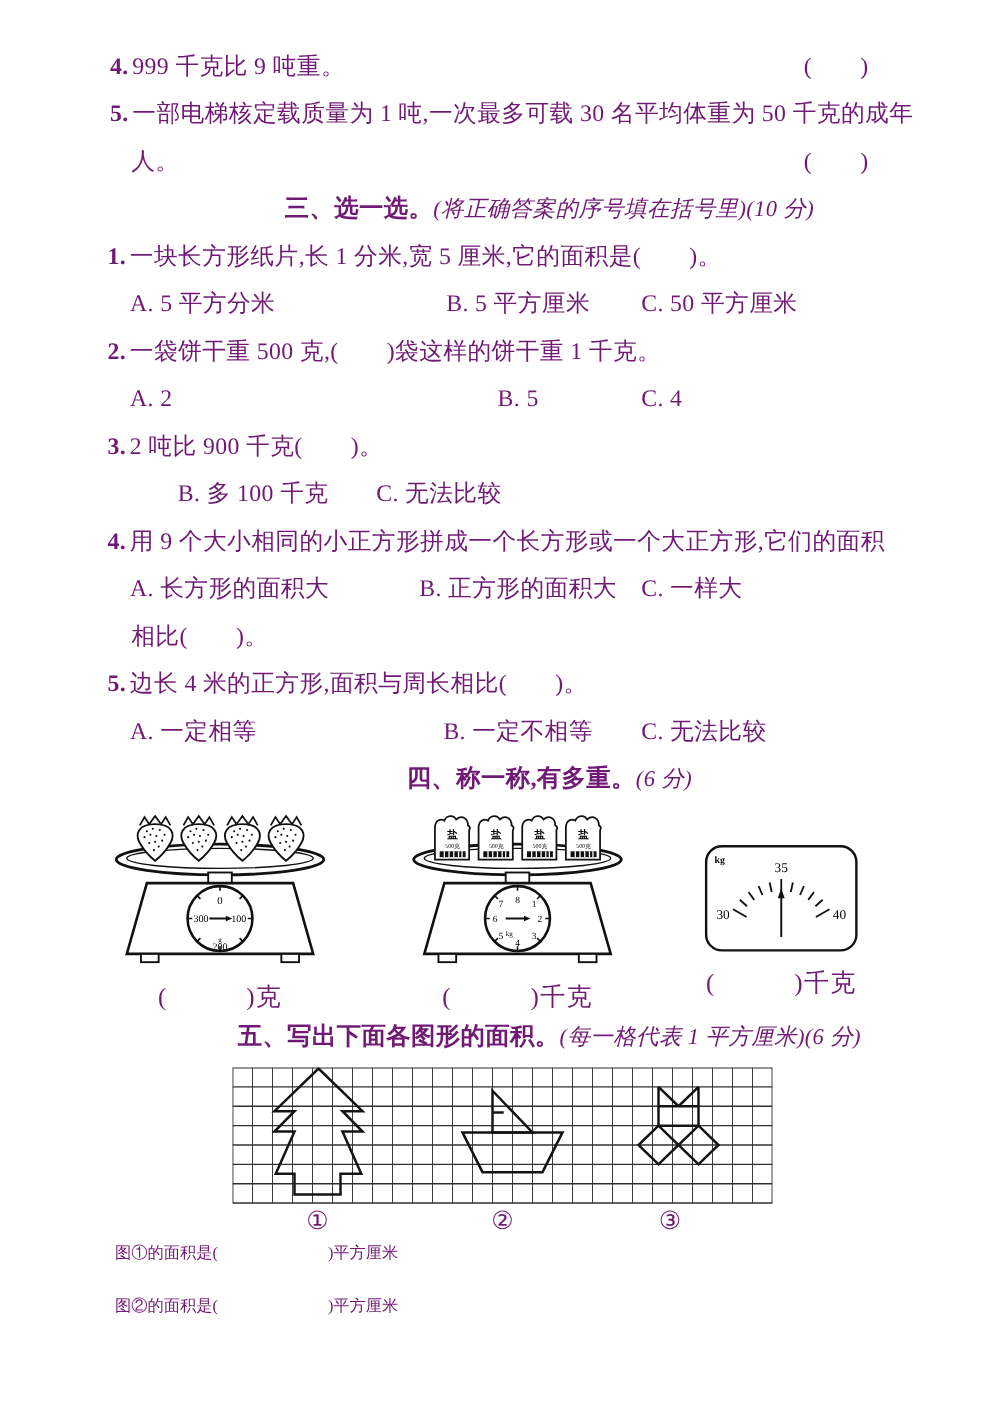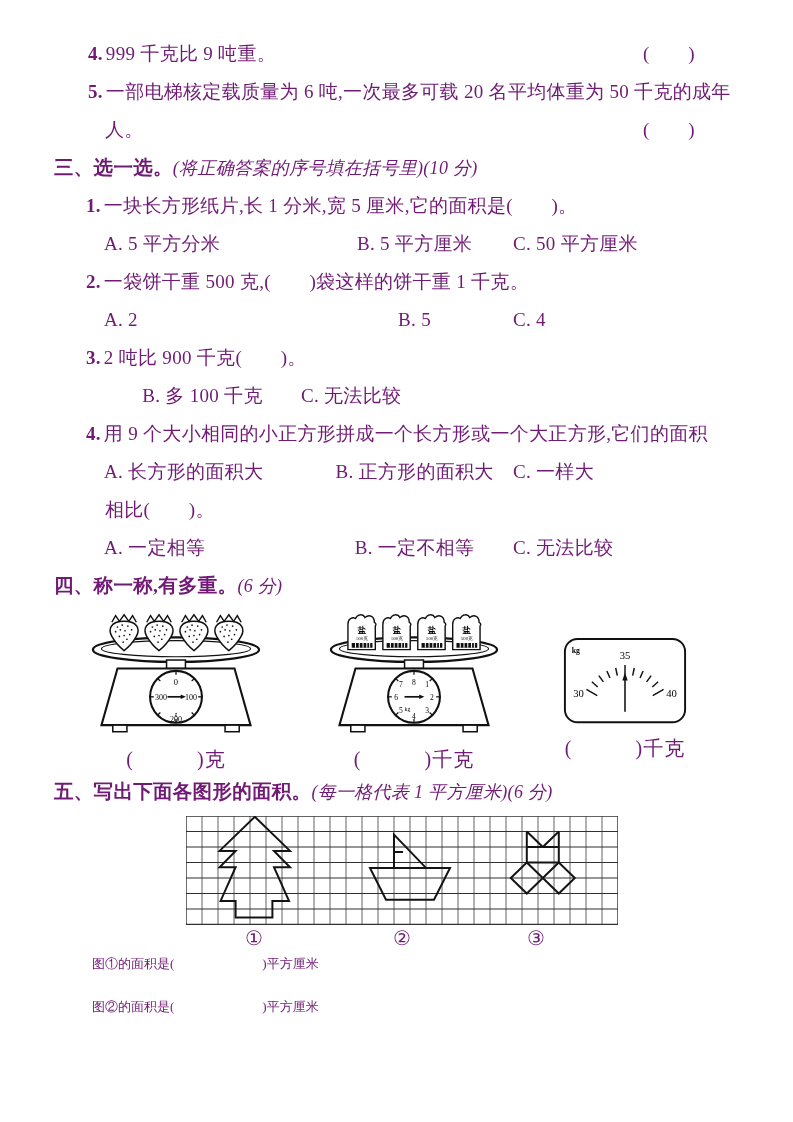--- a/index.html
+++ b/index.html
@@ -3,21 +3,21 @@
 <meta charset="utf-8">
 <style>
   html,body{margin:0;padding:0;background:#ffffff;}
   .page{position:relative;width:793px;height:1122px;background:#fff;overflow:hidden;
         font-family:"Liberation Serif","DejaVu Serif",serif;color:#701a75;}
   .content{padding-top:40px;}
   .tline{height:27px;line-height:27px;margin-bottom:11px;font-size:19px;letter-spacing:.3px;white-space:nowrap;}
   .jrow{position:relative;padding-left:88px;}
   .jrow .bracket{position:absolute;left:643px;}
   .cont{padding-left:105px;}
-  .sec{padding-left:54px;}
+  .sec{padding-left:86px;text-align:center;}
   .sec-title{font-weight:700;font-size:19.5px;}
   .sec-note{font-style:italic;font-size:18px;}
   .qrow{padding-left:86px;}
   .qnum{font-weight:700;margin-right:3px;}
   .opts{display:flex;padding-left:104px;}
   .oa{width:212px;}
   .ob{width:197px;text-align:center;}
   .oc{flex:1;}
   .scales{display:flex;margin-left:86px;margin-top:6px;gap:58px;height:168px;align-items:flex-start;}
   .scale-col{display:flex;flex-direction:column;align-items:center;}
@@ -34,21 +34,21 @@
 <body>
 
 <div class="page">
   <div class="content">
 
     <div class="tline jrow">
       <span class="qnum">4.</span><span>999 千克比 9 吨重。</span>
       <span class="bracket">(　　)</span>
     </div>
     <div class="tline jrow">
-      <span class="qnum">5.</span><span>一部电梯核定载质量为 6 吨,一次最多可载 20 名平均体重为 50 千克的成年</span>
+      <span class="qnum">5.</span><span>一部电梯核定载质量为 1 吨,一次最多可载 30 名平均体重为 50 千克的成年</span>
     </div>
     <div class="tline jrow cont">
       <span>人。</span>
       <span class="bracket">(　　)</span>
     </div>
 
     <div class="tline sec">
       <span class="sec-title">三、选一选。</span><span class="sec-note">(将正确答案的序号填在括号里)(10 分)</span>
     </div>
 
@@ -83,20 +83,23 @@
     </div>
     <div class="tline opts">
       <span class="oa">A. 长方形的面积大</span>
       <span class="ob">B. 正方形的面积大</span>
       <span class="oc">C. 一样大</span>
     </div>
     <div class="tline cont">
       <span>相比(　　)。</span>
     </div>
 
+    <div class="tline qrow">
+      <span class="qnum">5.</span><span>边长 4 米的正方形,面积与周长相比(　　)。</span>
+    </div>
     <div class="tline opts">
       <span class="oa">A. 一定相等</span>
       <span class="ob">B. 一定不相等</span>
       <span class="oc">C. 无法比较</span>
     </div>
 
     <div class="tline sec">
       <span class="sec-title">四、称一称,有多重。</span><span class="sec-note">(6 分)</span>
     </div>
 

